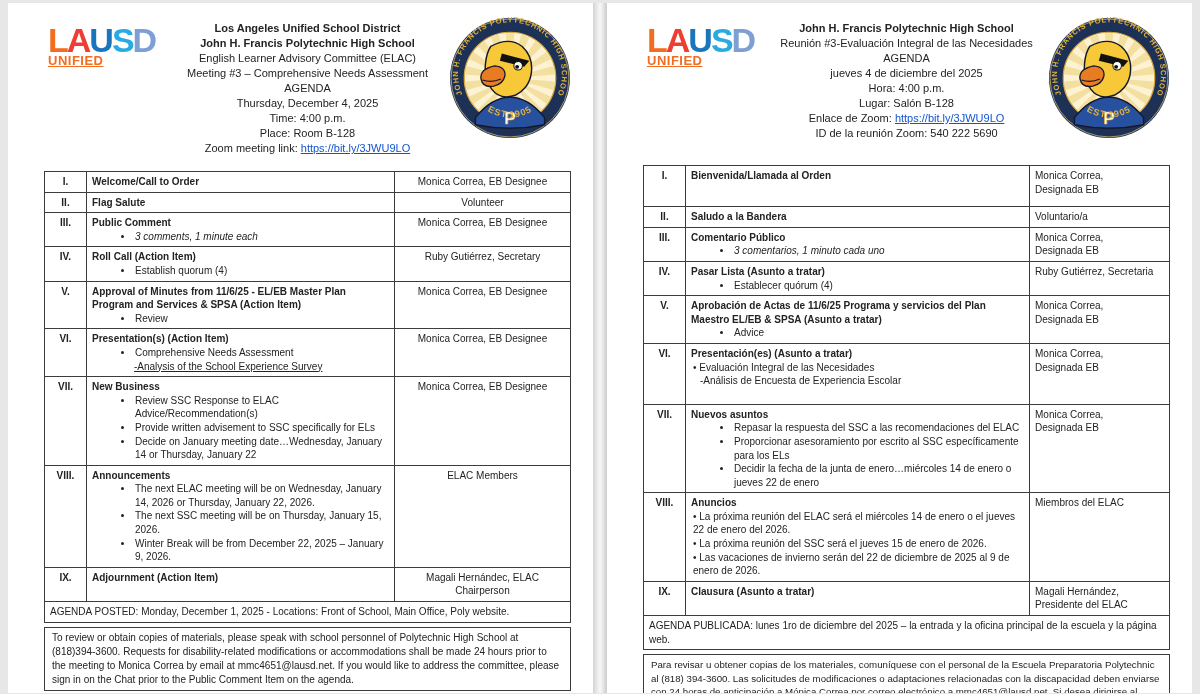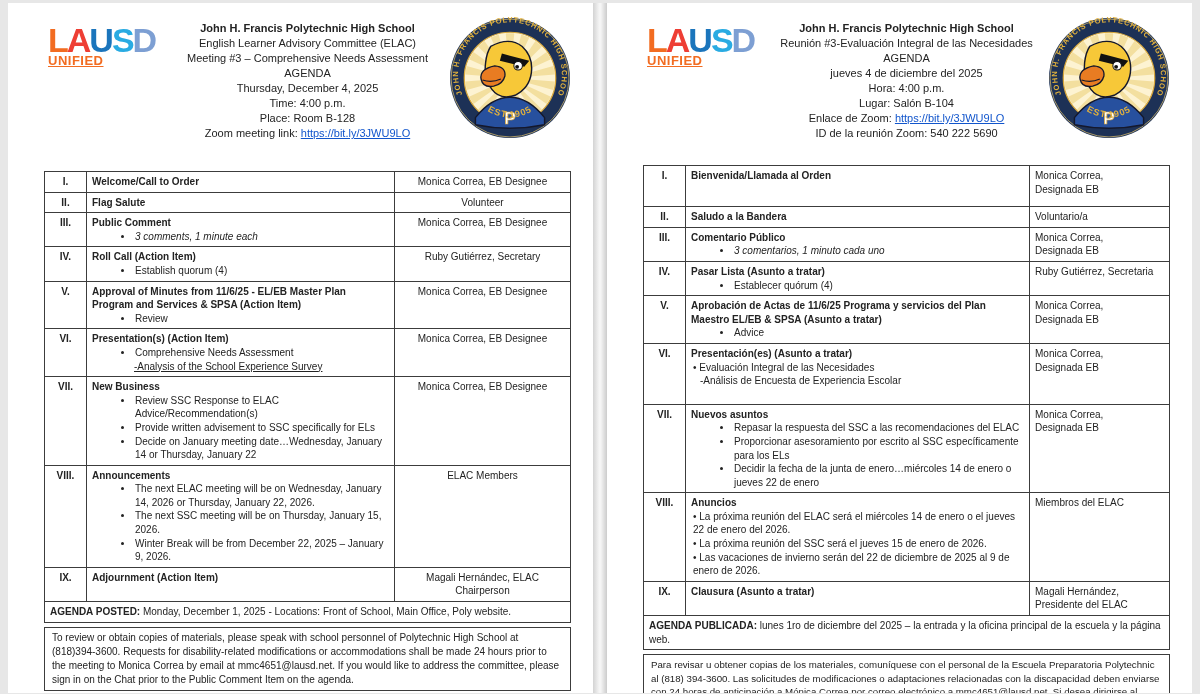--- a/index.html
+++ b/index.html
@@ -46,41 +46,42 @@
   .title { font-weight: bold; }
   ul.blist { margin: 0; padding-left: 42px; }
   ul.blist li { padding-left: 1px; }
   li.ital { font-style: italic; }
   .line-sub { margin-left: 42px; text-decoration: underline; }
   .line-flat { margin-left: 2px; }
   .line-fs { margin-left: 9px; }
   .page-right tr:nth-child(6) td { padding-bottom: 16px; }
   .page-right tr:nth-child(1) td { padding-bottom: 10px; }
   td.posted { padding: 3px 7px; }
-  .bold { font-weight: bold; }
+  .bold { font-weight: normal; }
   
   .footer-box {
     border: 1px solid #3c3c3c;
     margin-top: 4px;
     padding: 3px 7px;
     font-size: 10px;
     line-height: 1.42;
   }
   .page-right .footer-box { font-size: 9.7px; line-height: 1.4; }
 </style>
 </head>
 <body>
 
 <div class="page page-left">
   <div class="header">
     <div class="lausd-logo">
       <div class="lausd-word lausd-letters"><span style="color: rgb(242, 108, 33);">L</span><span style="color: rgb(238, 62, 52);">A</span><span style="color: rgb(27, 117, 188);">U</span><span style="color: rgb(41, 171, 226);">S</span><span style="color: rgb(125, 159, 211);">D</span></div>
       <div class="lausd-sub lausd-unified" style="color: rgb(242, 108, 33);">UNIFIED</div>
     </div>
     <div class="header-text header-lines">
+        <div class="hl bold">Los Angeles Unified School District</div>
         <div class="hl bold">John H. Francis Polytechnic High School</div>
         <div class="hl">English Learner Advisory Committee (ELAC)</div>
         <div class="hl">Meeting #3 – Comprehensive Needs Assessment</div>
         <div class="hl">AGENDA</div>
         <div class="hl">Thursday, December 4, 2025</div>
         <div class="hl">Time: 4:00 p.m.</div>
         <div class="hl">Place: Room B-128</div>
         <div class="hl"><span>Zoom meeting link: </span><a class="link" href="#">https://bit.ly/3JWU9LO</a></div>
       </div>
     <div class="seal">
@@ -236,21 +237,21 @@
     <div class="lausd-logo">
       <div class="lausd-word lausd-letters"><span style="color: rgb(242, 108, 33);">L</span><span style="color: rgb(238, 62, 52);">A</span><span style="color: rgb(27, 117, 188);">U</span><span style="color: rgb(41, 171, 226);">S</span><span style="color: rgb(125, 159, 211);">D</span></div>
       <div class="lausd-sub lausd-unified" style="color: rgb(242, 108, 33);">UNIFIED</div>
     </div>
     <div class="header-text header-lines">
         <div class="hl bold">John H. Francis Polytechnic High School</div>
         <div class="hl">Reunión #3-Evaluación Integral de las Necesidades</div>
         <div class="hl">AGENDA</div>
         <div class="hl">jueves 4 de diciembre del 2025</div>
         <div class="hl">Hora: 4:00 p.m.</div>
-        <div class="hl">Lugar: Salón B-104</div>
+        <div class="hl">Lugar: Salón B-128</div>
         <div class="hl"><span>Enlace de Zoom: </span><a class="link" href="#">https://bit.ly/3JWU9LO</a></div>
         <div class="hl">ID de la reunión Zoom: 540 222 5690</div>
       </div>
     <div class="seal">
       <svg viewBox="0 0 120 120">
         <defs>
           <path id="arcT-R" d="M 13 76 A 51 51 0 1 1 107 76"></path>
           <path id="arcB-R" d="M 28 83 A 40 40 0 0 0 92 83"></path>
         </defs>
         <circle cx="60" cy="60" r="59" fill="#1d3156"></circle>

